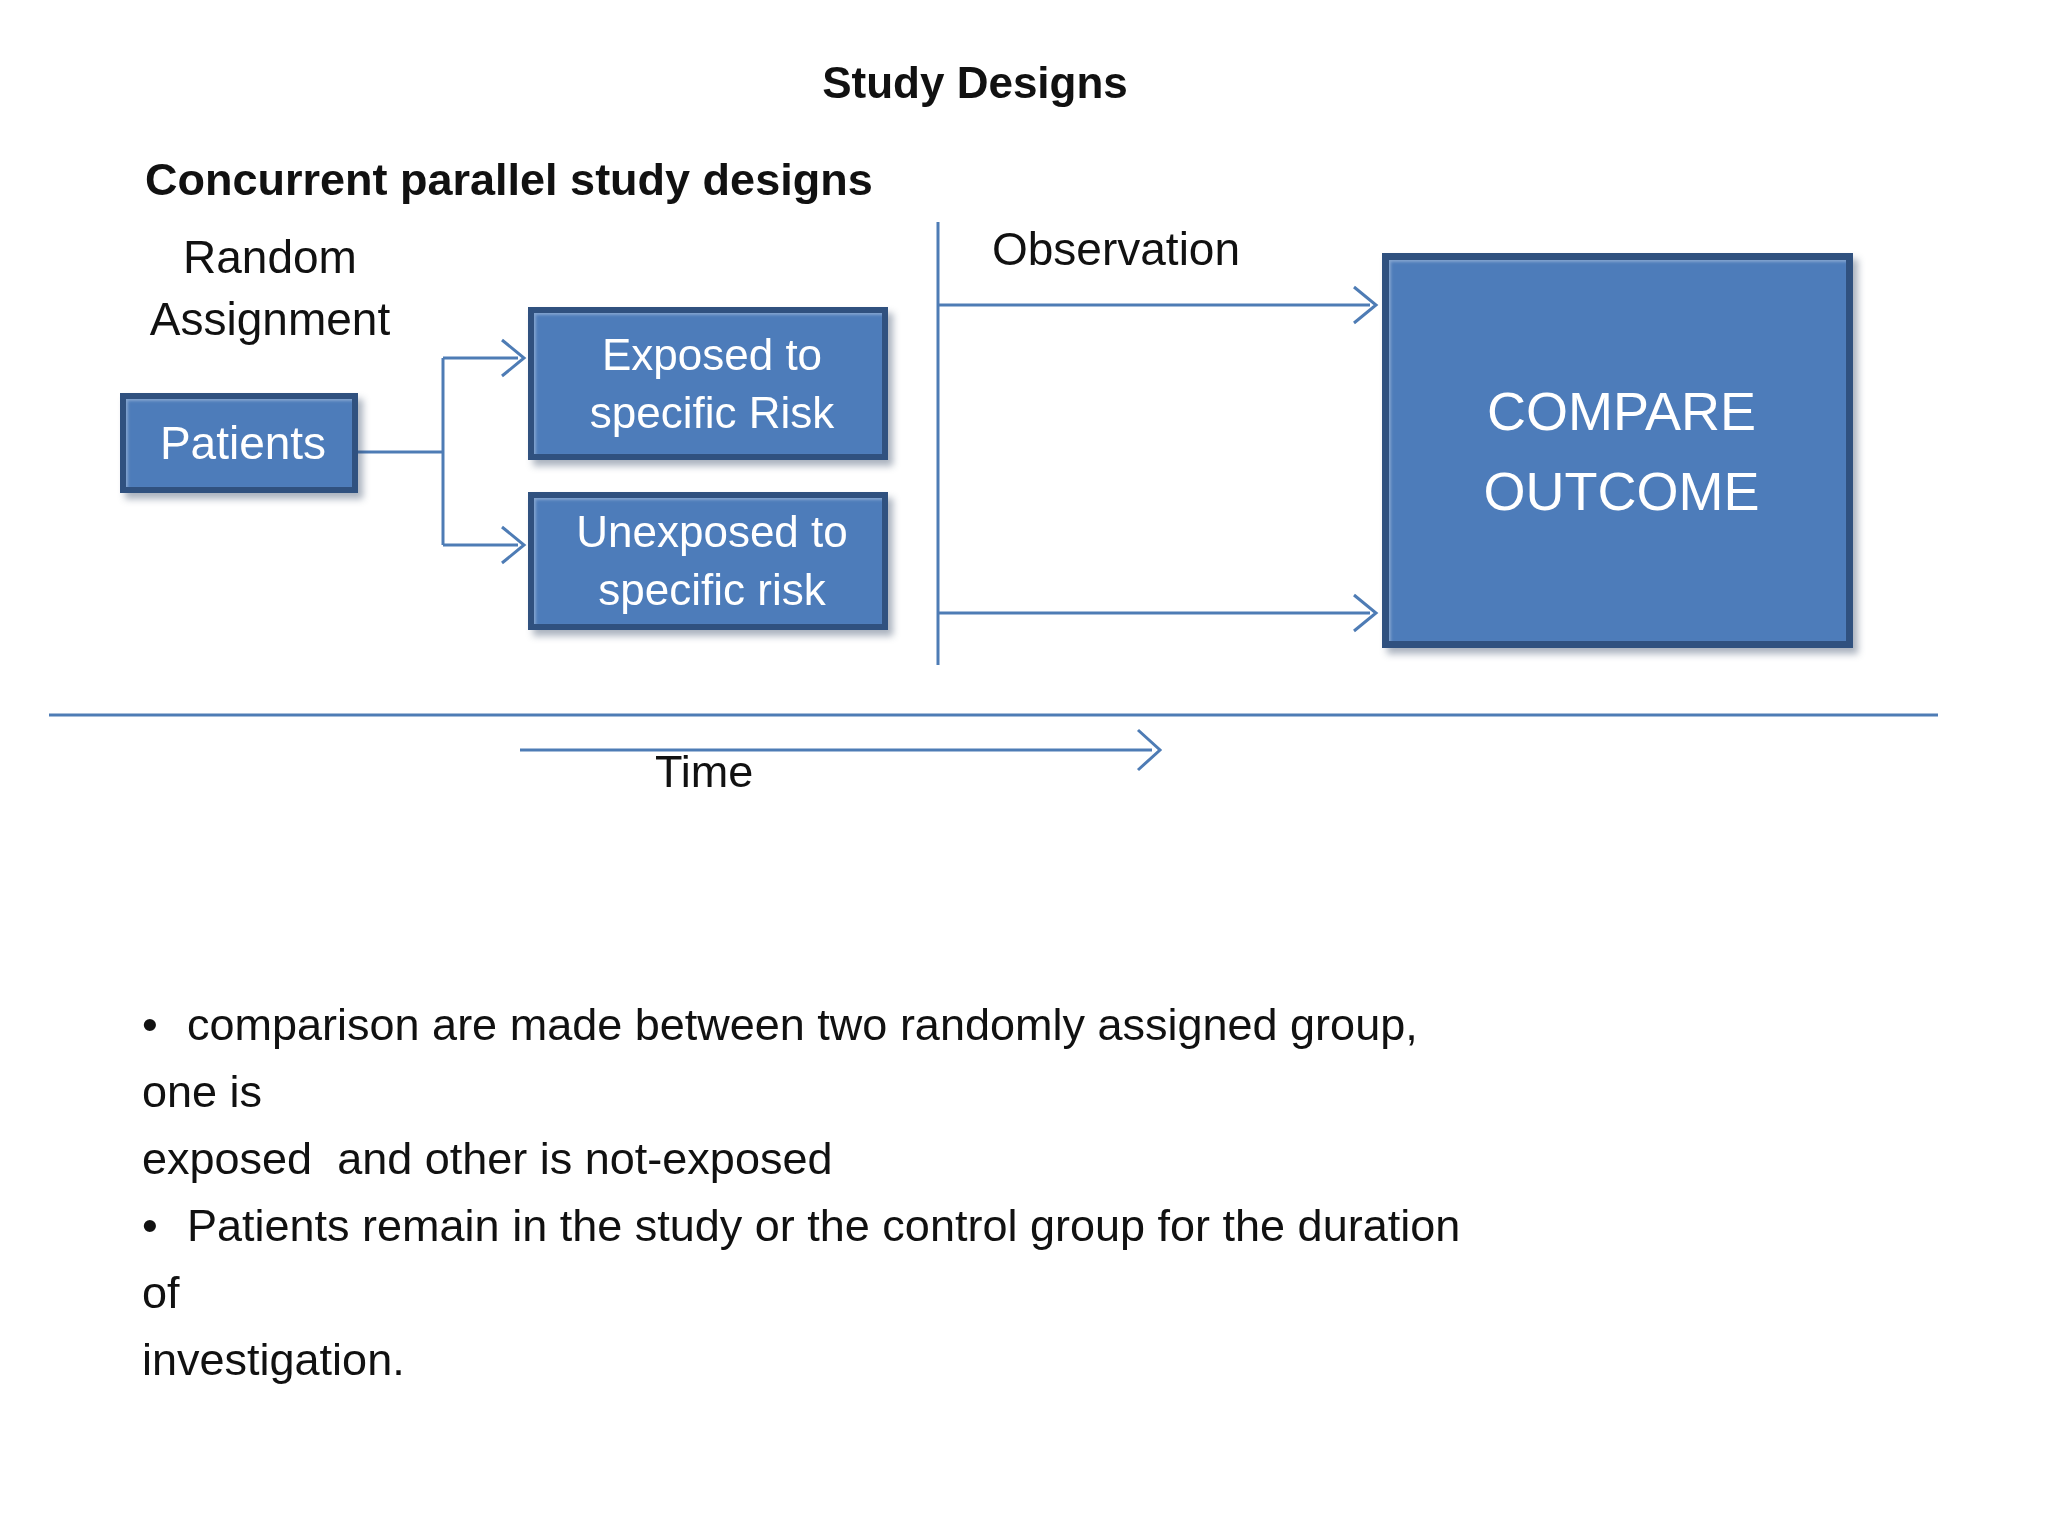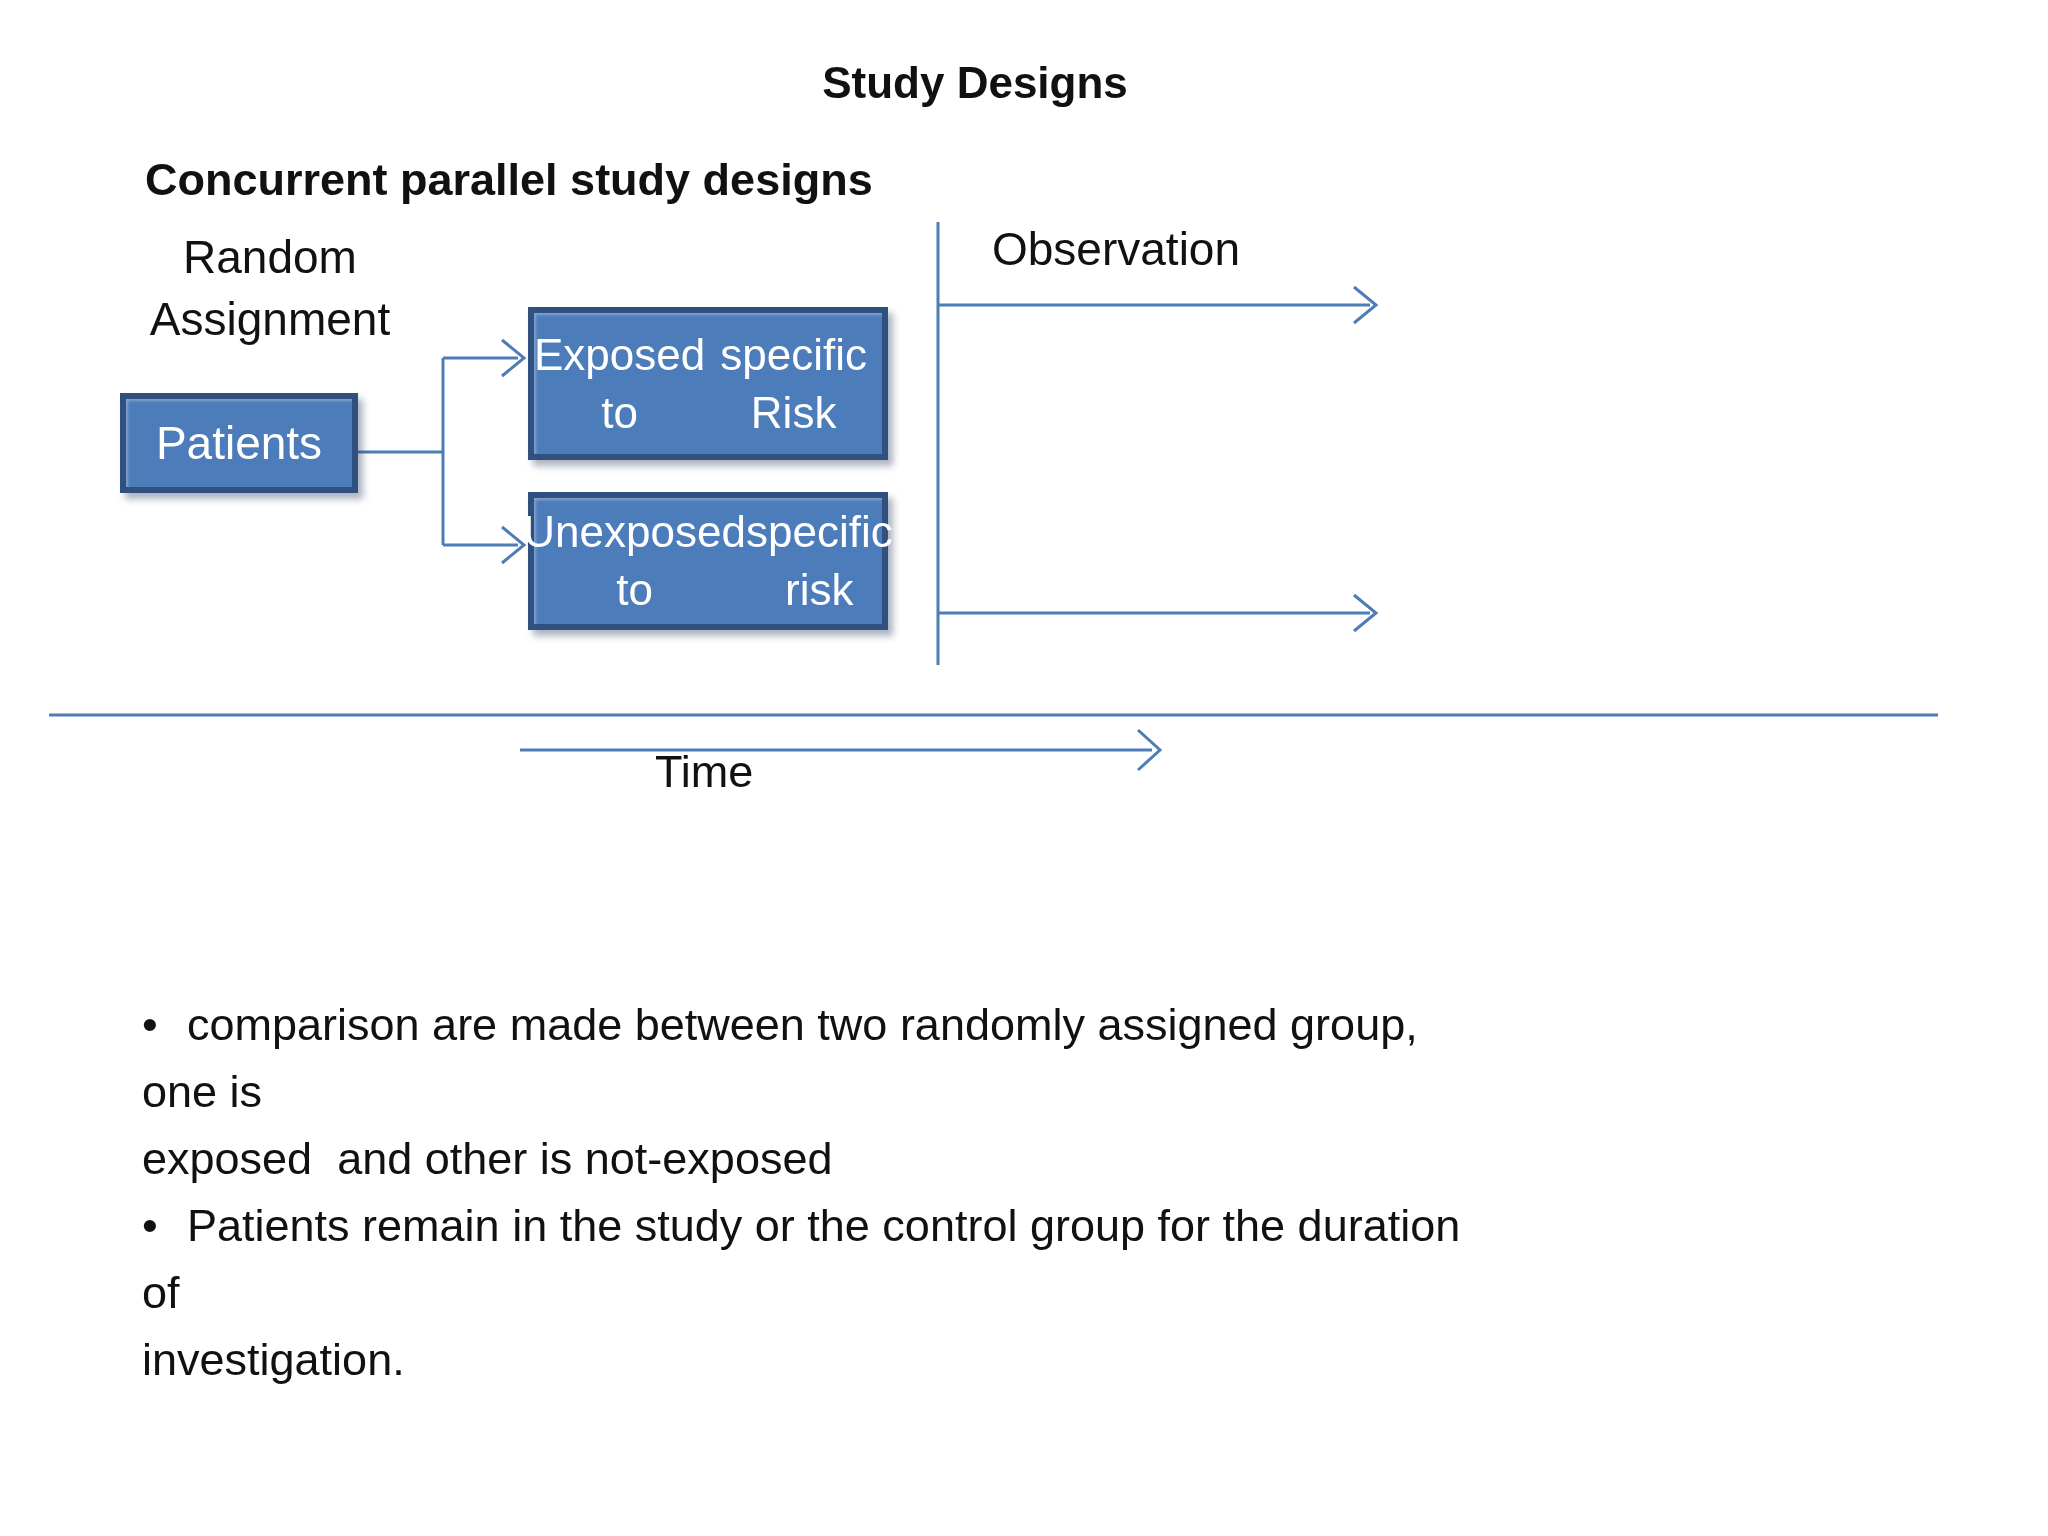--- a/index.html
+++ b/index.html
@@ -12,23 +12,23 @@
   .page-title{left:475px;top:58px;width:1000px;text-align:center;
               font-size:44px;font-weight:bold;letter-spacing:0px;}
   .subtitle{left:128px;top:154px;font-size:45px;font-weight:bold;margin-left:17px;}
 
   .ra-label{left:70px;top:226px;width:400px;text-align:center;
             font-size:46px;line-height:62px;}
 
   .dbox{box-sizing:border-box;background:var(--box_fill,#4d7cba);
         border:6px solid var(--box_border,#30517f);
         color:var(--text_on_box,#fff);
-        display:flex;align-items:center;justify-content:center;
+        display:flex;flex-direction:column;align-items:center;justify-content:center;
         text-align:center;
-        box-shadow:5px 6px 7px rgba(45,65,95,.40), inset 2px 2px 3px rgba(255,255,255,.30);}
+        box-shadow:5px 6px 7px rgba(45,65,95,.40), inset 2px 2px 3px rgba(255,255,255,.30);padding-left:8px;}
   .patients-box{left:120px;top:393px;width:238px;height:100px;font-size:46px;}
   .exposed-box{left:528px;top:307px;width:360px;height:153px;font-size:44px;line-height:58px;}
   .unexposed-box{left:528px;top:492px;width:360px;height:138px;font-size:44px;line-height:58px;}
   .compare-box{left:1382px;top:253px;width:471px;height:395px;
                border-width:7px;font-size:54px;line-height:80px;}
 
   .obs-label{left:992px;top:222px;font-size:46px;}
   .time-label{left:655px;top:746px;width:400px;text-align:left;font-size:45px;}
   .caption{left:145px;top:795px;width:1705px;text-align:center;font-size:45px;}
 
@@ -76,20 +76,24 @@
   <div class="abs dbox exposed-box">
     <div>Exposed to</div>
     <div>specific Risk</div>
   </div>
 
   <div class="abs dbox unexposed-box">
     <div>Unexposed to</div>
     <div>specific risk</div>
   </div>
 
+  <div class="abs dbox compare-box">
+    <div>COMPARE</div>
+    <div>OUTCOME</div>
+  </div>
 
   <div class="abs obs-label">Observation</div>
   <div class="abs time-label">Time</div>
 
   <div class="abs bullets">
     <div>
       <div class="bullet-line"><span class="bullet-marker">•</span><span>comparison are made between two randomly assigned group, one is</span></div>
       <div class="bullet-line">exposed  and other is not-exposed</div>
     </div>
     <div>

